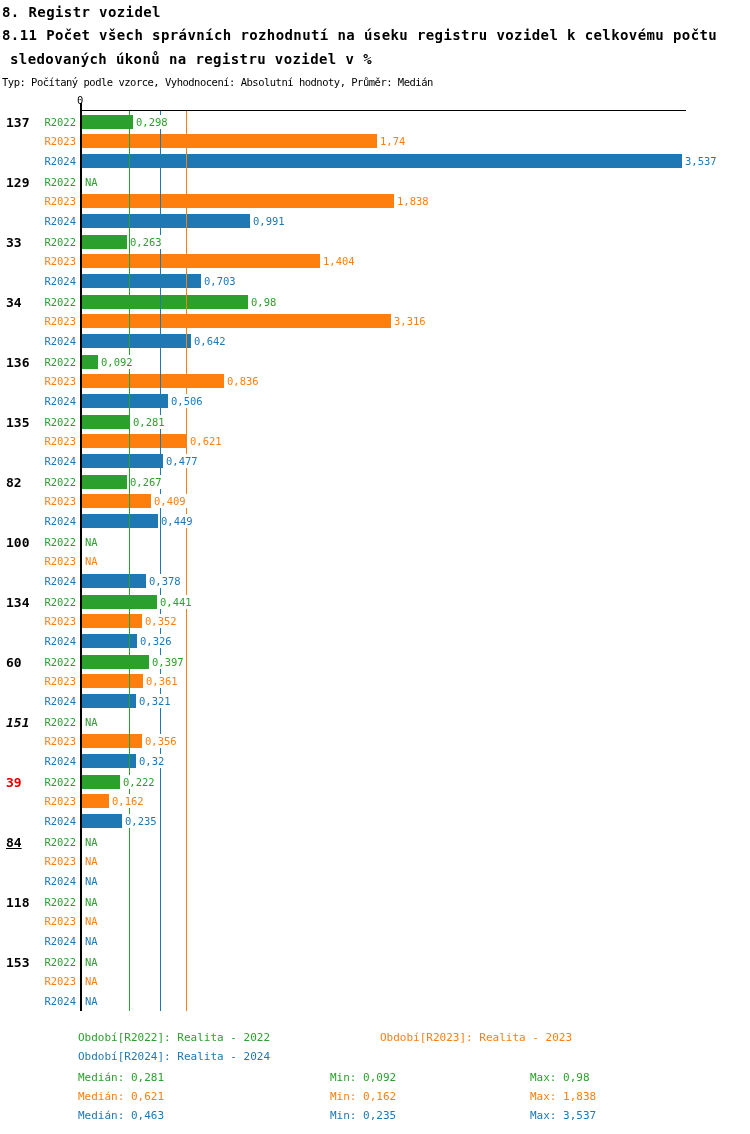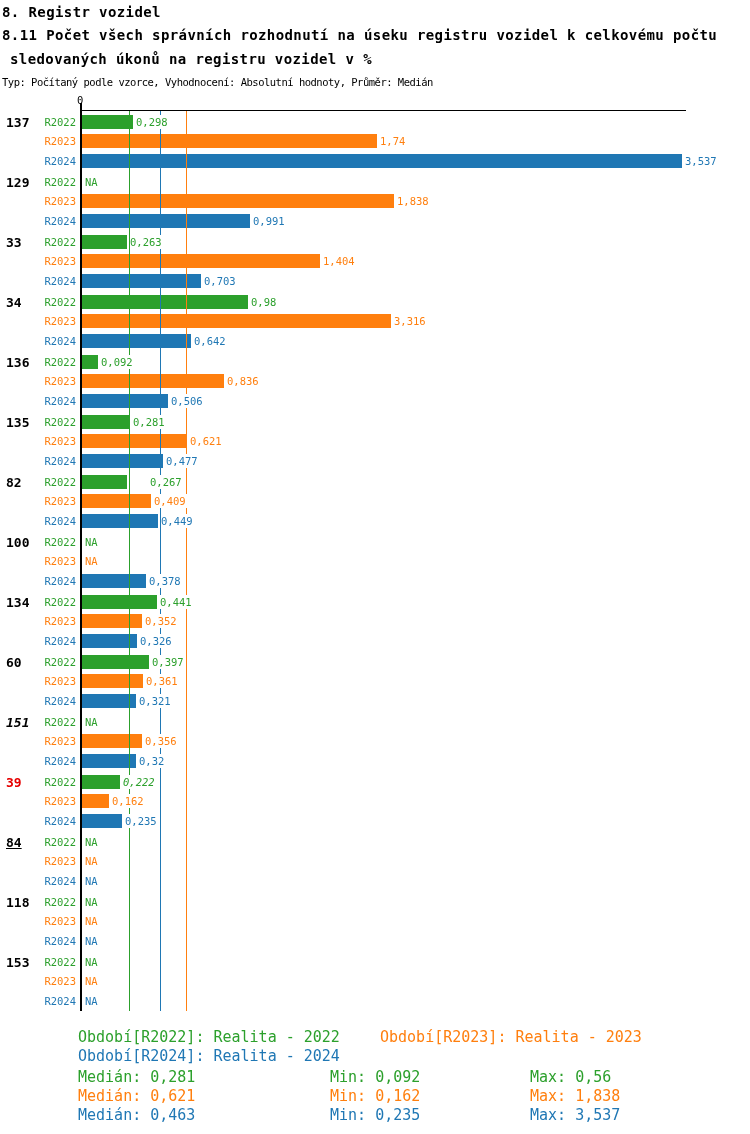--- a/index.html
+++ b/index.html
@@ -10,21 +10,21 @@
   .meta{font-size:10.5px;letter-spacing:-0.5px;white-space:nowrap;}
   .zero{font-size:10.5px;line-height:12px;}
   .axis-h{height:1px;background:#000;}
   .axis-v{width:2px;background:#000;z-index:4;}
   .cat{font-size:13px;font-weight:bold;line-height:14px;white-space:nowrap;z-index:3;}
   .slabel{font-size:10.5px;line-height:14px;text-align:right;width:46px;white-space:nowrap;z-index:3;}
   .bar{height:14px;z-index:1;}
   .refline{width:1px;z-index:2;}
   .val{font-size:10.5px;line-height:14px;white-space:nowrap;z-index:3;background:#ffffff;padding-right:1px;}
   .na{font-size:10.5px;line-height:14px;white-space:nowrap;z-index:3;}
-  .legend-item{font-size:15px;line-height:13px;white-space:nowrap;}
+  .legend-item{font-size:11px;line-height:13px;white-space:nowrap;}
 </style>
 </head>
 <body>
 
 <div class="page">
 
   <div class="abs title" style="left:2px;top:4px;">8. Registr vozidel</div>
   <div class="abs subtitle" style="left:2px;top:27px;">8.11 Počet všech správních rozhodnutí na úseku registru vozidel k celkovému počtu</div>
   <div class="abs subtitle" style="left:10px;top:51px;">sledovaných úkonů na registru vozidel v %</div>
   <div class="abs meta" style="left:2px;top:76px;">Typ: Počítaný podle vzorce, Vyhodnocení: Absolutní hodnoty, Průměr: Medián</div>
@@ -89,21 +89,21 @@
       <div class="abs val" style="left: 133px; top: 415px; color: rgb(44, 160, 44);">0,281</div>
       <div class="abs slabel" style="left: 30px; top: 434px; color: rgb(255, 127, 14);">R2023</div>
       <div class="abs bar" style="left: 82px; top: 434px; width: 105px; background: rgb(255, 127, 14);"></div>
       <div class="abs val" style="left: 190px; top: 434px; color: rgb(255, 127, 14);">0,621</div>
       <div class="abs slabel" style="left: 30px; top: 454px; color: rgb(31, 119, 180);">R2024</div>
       <div class="abs bar" style="left: 82px; top: 454px; width: 81px; background: rgb(31, 119, 180);"></div>
       <div class="abs val" style="left: 166px; top: 454px; color: rgb(31, 119, 180);">0,477</div>
       <div class="abs cat" style="left: 6px; top: 476px; color: rgb(0, 0, 0);">82</div>
       <div class="abs slabel" style="left: 30px; top: 475px; color: rgb(44, 160, 44);">R2022</div>
       <div class="abs bar" style="left: 82px; top: 475px; width: 45px; background: rgb(44, 160, 44);"></div>
-      <div class="abs val" style="left: 130px; top: 475px; color: rgb(44, 160, 44); margin-left: 20px;">0,267</div>
+      <div class="abs val" style="left: 130px; top: 475px; color: rgb(44, 160, 44);">0,267</div>
       <div class="abs slabel" style="left: 30px; top: 494px; color: rgb(255, 127, 14);">R2023</div>
       <div class="abs bar" style="left: 82px; top: 494px; width: 69px; background: rgb(255, 127, 14);"></div>
       <div class="abs val" style="left: 154px; top: 494px; color: rgb(255, 127, 14);">0,409</div>
       <div class="abs slabel" style="left: 30px; top: 514px; color: rgb(31, 119, 180);">R2024</div>
       <div class="abs bar" style="left: 82px; top: 514px; width: 76px; background: rgb(31, 119, 180);"></div>
       <div class="abs val" style="left: 161px; top: 514px; color: rgb(31, 119, 180);">0,449</div>
       <div class="abs cat" style="left: 6px; top: 536px; color: rgb(0, 0, 0);">100</div>
       <div class="abs slabel" style="left: 30px; top: 535px; color: rgb(44, 160, 44);">R2022</div>
       <div class="abs na" style="left: 85px; top: 535px; color: rgb(44, 160, 44);">NA</div>
       <div class="abs slabel" style="left: 30px; top: 554px; color: rgb(255, 127, 14);">R2023</div>
@@ -136,21 +136,21 @@
       <div class="abs na" style="left: 85px; top: 715px; color: rgb(44, 160, 44);">NA</div>
       <div class="abs slabel" style="left: 30px; top: 734px; color: rgb(255, 127, 14);">R2023</div>
       <div class="abs bar" style="left: 82px; top: 734px; width: 60px; background: rgb(255, 127, 14);"></div>
       <div class="abs val" style="left: 145px; top: 734px; color: rgb(255, 127, 14);">0,356</div>
       <div class="abs slabel" style="left: 30px; top: 754px; color: rgb(31, 119, 180);">R2024</div>
       <div class="abs bar" style="left: 82px; top: 754px; width: 54px; background: rgb(31, 119, 180);"></div>
       <div class="abs val" style="left: 139px; top: 754px; color: rgb(31, 119, 180);">0,32</div>
       <div class="abs cat" style="left: 6px; top: 776px; color: rgb(230, 0, 0);">39</div>
       <div class="abs slabel" style="left: 30px; top: 775px; color: rgb(44, 160, 44);">R2022</div>
       <div class="abs bar" style="left: 82px; top: 775px; width: 38px; background: rgb(44, 160, 44);"></div>
-      <div class="abs val" style="left: 123px; top: 775px; color: rgb(44, 160, 44); font-style: italic;">0,222</div>
+      <div class="abs val" style="left: 123px; top: 775px; color: rgb(44, 160, 44);">0,222</div>
       <div class="abs slabel" style="left: 30px; top: 794px; color: rgb(255, 127, 14);">R2023</div>
       <div class="abs bar" style="left: 82px; top: 794px; width: 27px; background: rgb(255, 127, 14);"></div>
       <div class="abs val" style="left: 112px; top: 794px; color: rgb(255, 127, 14);">0,162</div>
       <div class="abs slabel" style="left: 30px; top: 814px; color: rgb(31, 119, 180);">R2024</div>
       <div class="abs bar" style="left: 82px; top: 814px; width: 40px; background: rgb(31, 119, 180);"></div>
       <div class="abs val" style="left: 125px; top: 814px; color: rgb(31, 119, 180);">0,235</div>
       <div class="abs cat" style="left: 6px; top: 836px; color: rgb(0, 0, 0); text-decoration: underline;">84</div>
       <div class="abs slabel" style="left: 30px; top: 835px; color: rgb(44, 160, 44);">R2022</div>
       <div class="abs na" style="left: 85px; top: 835px; color: rgb(44, 160, 44);">NA</div>
       <div class="abs slabel" style="left: 30px; top: 854px; color: rgb(255, 127, 14);">R2023</div>
@@ -176,21 +176,21 @@
       <div class="abs refline" style="left: 186px; top: 111px; height: 900px; background: rgb(255, 127, 14);"></div>
     </div>
 
   <div>
     <div class="abs legend-item" style="left: 78px; top: 1031px; color: rgb(44, 160, 44);">Období[R2022]: Realita - 2022</div>
     <div class="abs legend-item" style="left: 380px; top: 1031px; color: rgb(255, 127, 14);">Období[R2023]: Realita - 2023</div>
     <div class="abs legend-item" style="left: 78px; top: 1050px; color: rgb(31, 119, 180);">Období[R2024]: Realita - 2024</div>
 
     <div class="abs legend-item" style="left: 78px; top: 1071px; color: rgb(44, 160, 44);">Medián: 0,281</div>
     <div class="abs legend-item" style="left: 330px; top: 1071px; color: rgb(44, 160, 44);">Min: 0,092</div>
-    <div class="abs legend-item" style="left: 530px; top: 1071px; color: rgb(44, 160, 44);">Max: 0,56</div>
+    <div class="abs legend-item" style="left: 530px; top: 1071px; color: rgb(44, 160, 44);">Max: 0,98</div>
 
     <div class="abs legend-item" style="left: 78px; top: 1090px; color: rgb(255, 127, 14);">Medián: 0,621</div>
     <div class="abs legend-item" style="left: 330px; top: 1090px; color: rgb(255, 127, 14);">Min: 0,162</div>
     <div class="abs legend-item" style="left: 530px; top: 1090px; color: rgb(255, 127, 14);">Max: 1,838</div>
 
     <div class="abs legend-item" style="left: 78px; top: 1109px; color: rgb(31, 119, 180);">Medián: 0,463</div>
     <div class="abs legend-item" style="left: 330px; top: 1109px; color: rgb(31, 119, 180);">Min: 0,235</div>
     <div class="abs legend-item" style="left: 530px; top: 1109px; color: rgb(31, 119, 180);">Max: 3,537</div>
   </div>
 

